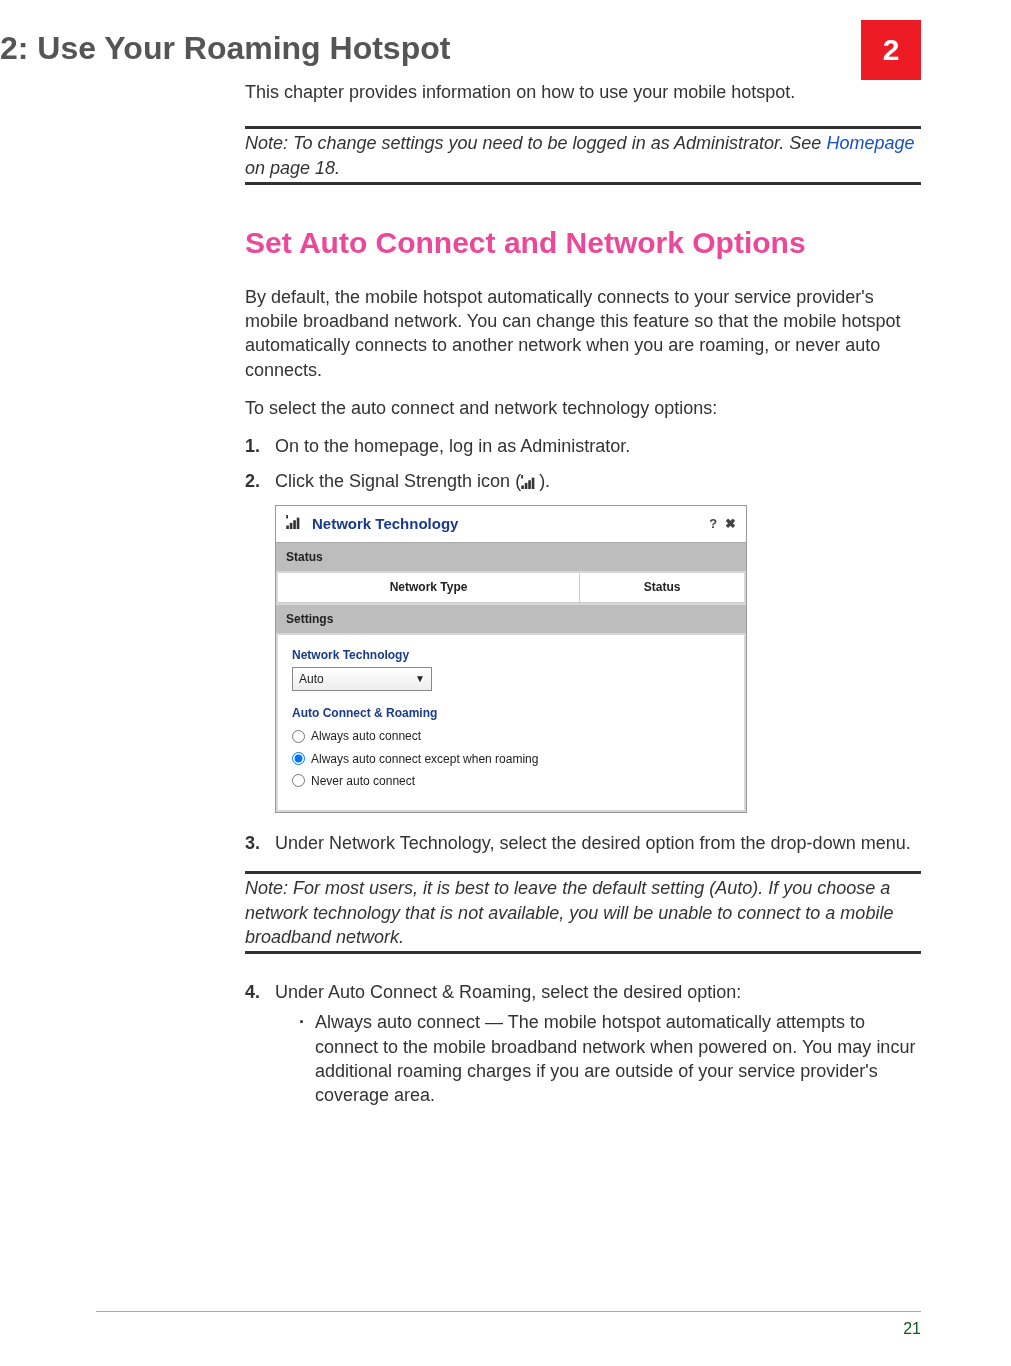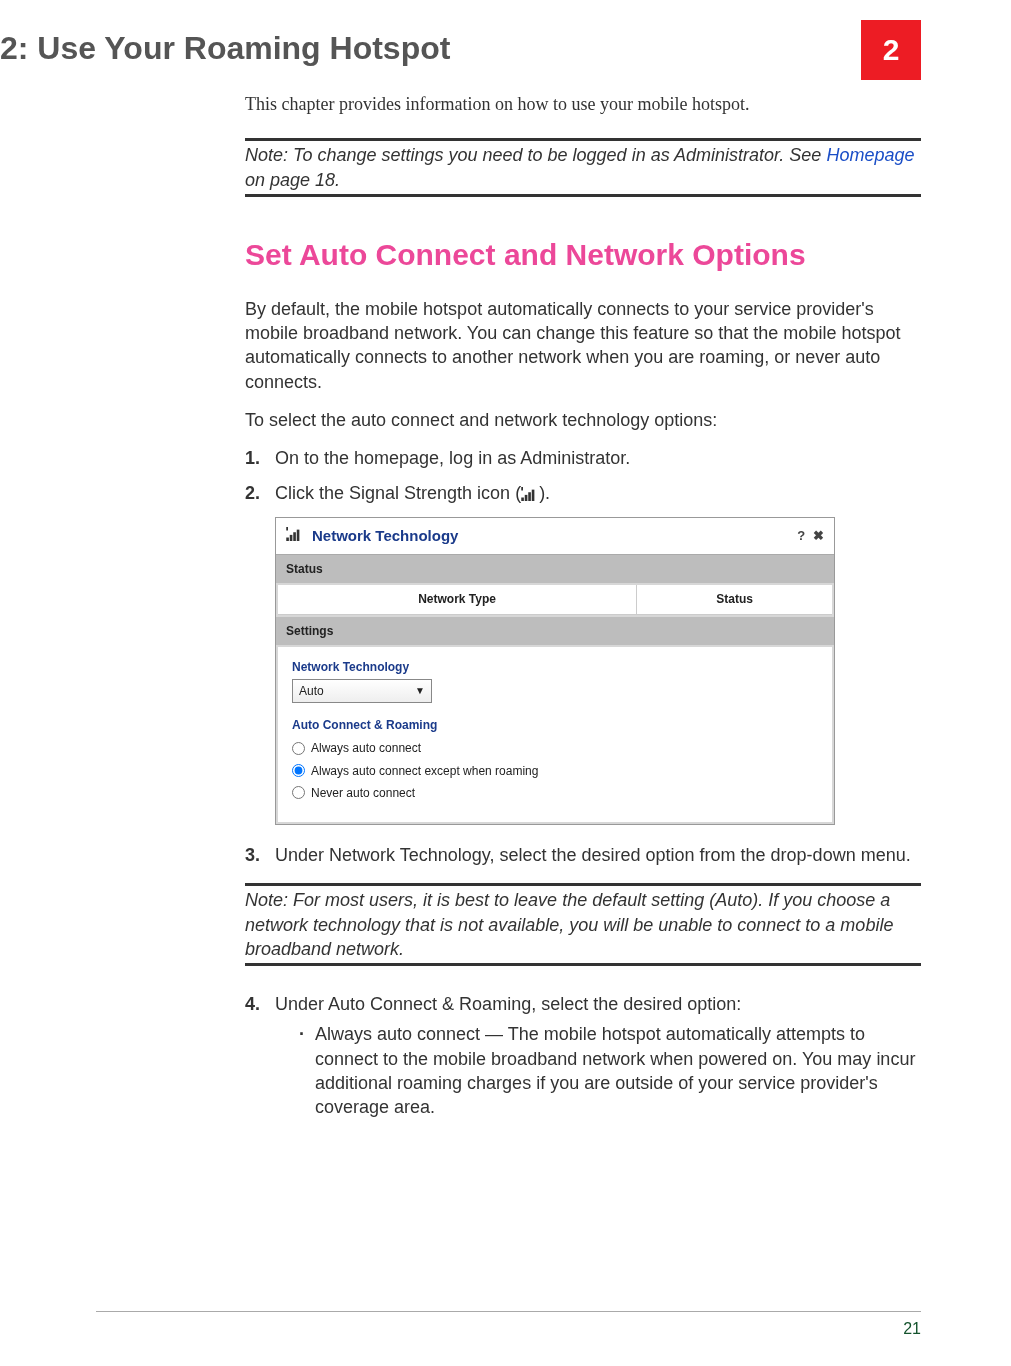--- a/index.html
+++ b/index.html
@@ -38,23 +38,21 @@
     margin-top: -10px;
   }
   .content {
     margin-left: 245px;
     margin-right: 0;
     font-size: 18px;
     color: #333;
     line-height: 1.35;
   }
   .intro {
-    margin-top: 12px;
     margin-bottom: 22px;
-    font-family: Liberation Serif, serif;
   }
   .note-block {
     border-top: 3px solid #333;
     border-bottom: 3px solid #333;
     padding: 2px 0;
     font-style: italic;
     margin-bottom: 40px;
   }
   .note-block .note-label { font-style: italic; }
   .note-block a { color: #1a4ec7; text-decoration: none; }
@@ -79,21 +77,21 @@
   .signal-icon {
     display: inline-block;
     vertical-align: -2px;
   }
   .signal-icon svg { width: 18px; height: 14px; }
   
   .panel {
     border: 1px solid #999;
     background: #d7d7d7;
     margin: 8px 0 18px 30px;
-    width: 560px;
+    width: 472px;
     font-size: 13px;
     color: #222;
   }
   .panel-header {
     background: #fff;
     padding: 8px 10px;
     display: flex;
     align-items: center;
     border-bottom: 1px solid #aaa;
   }

